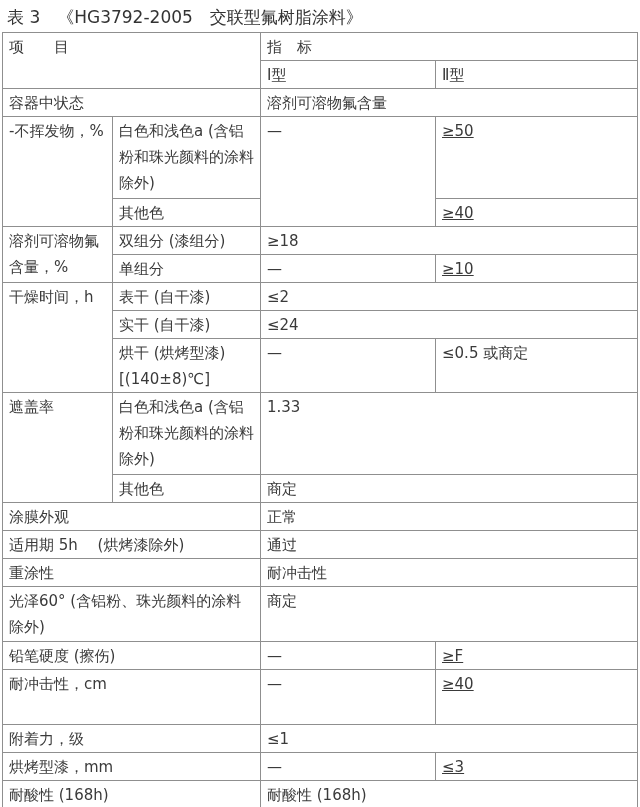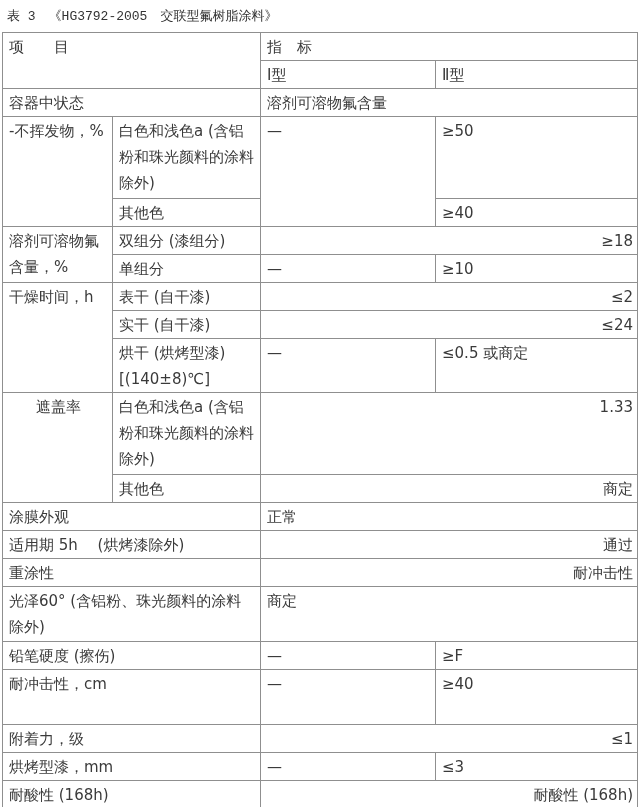--- a/index.html
+++ b/index.html
@@ -7,57 +7,56 @@
     padding: 0;
     width: 640px;
     height: 807px;
     overflow: hidden;
     background: #ffffff;
     font-family: "DejaVu Sans", sans-serif;
     color: #3a3a3a;
   }
   .page { width: 640px; height: 807px; overflow: hidden; }
   .doc-title {
-    font-size: 13px;
+    font-size: 17px;
     line-height: 20px;
     padding: 7px 0 5px 7px;
     color: #333333;
     white-space: nowrap;
-    font-family: Liberation Mono, monospace;
   }
   table.spec {
     border-collapse: collapse;
     table-layout: fixed;
     width: 635px;
     margin-left: 2px;
   }
   table.spec td {
     border: 1px solid #8f8f8f;
     font-size: 15px;
     line-height: 26px;
     vertical-align: top;
     padding: 1px 4px 0 6px;
     overflow: hidden;
   }
   
   td.sub { padding-left: 8px; }
   
-  td.vc { text-align: right; padding-right: 165px; padding-left: 0; }
+  td.vc { text-align: left; padding-right: 165px; padding-left: 0; }
   
   td.vl { padding-left: 7px; }
   
   td.dashi { padding-left: 34px; }
   
   td.dashmid { vertical-align: middle; padding-left: 7px; }
   
-  td.t2 { padding-left: 9px; }
+  td.t2 { padding-left: 9px; text-decoration: underline; }
   
   td.t2i { padding-left: 38px; }
   
-  td.vmid { vertical-align: middle; text-align: center; }
+  td.vmid { vertical-align: middle; }
   
   td.hdr { padding-top: 2px; }
 </style>
 </head>
 <body>
 
 <div class="page">
 
   <div class="doc-title">表 3　《HG3792-2005　交联型氟树脂涂料》</div>
 

